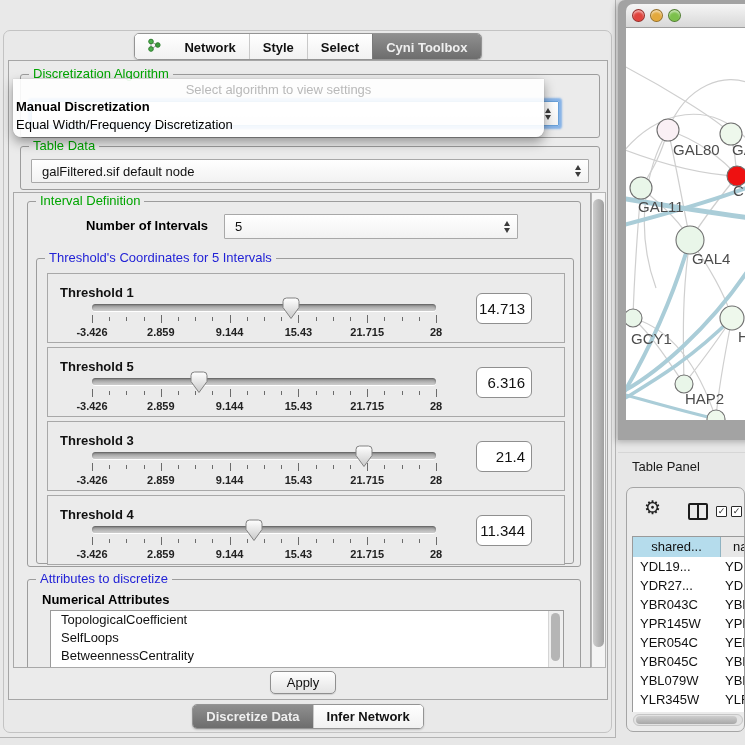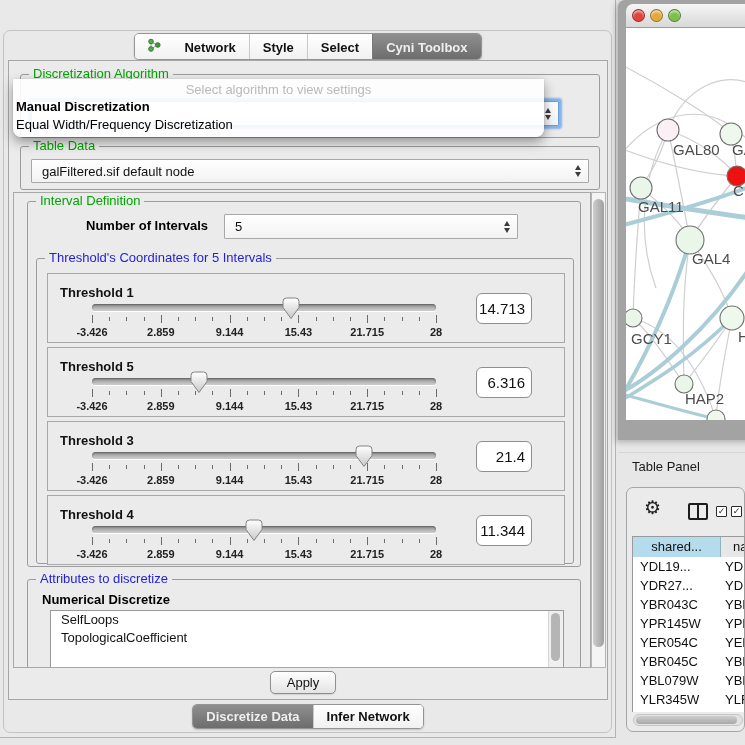--- a/index.html
+++ b/index.html
@@ -332,25 +332,26 @@
                     </svg></div>
                 </div>
                 <div class="vbox">11.344</div>
               </div>
             </div>
         </div>
       </div>
 
       <div class="group" style="left:13px;top:386px;width:554px;height:120px;">
         <span class="gtitle blue">Attributes to discretize</span>
-        <span style="position:absolute;left:14px;top:12px;font-size:13px;font-weight:700;">Numerical Discretize</span>
+        <span style="position:absolute;left:14px;top:12px;font-size:13px;font-weight:700;">Numerical Attributes</span>
         <div id="attr-list">
           <div id="attr-items">
+              <div class="list-item">TopologicalCoefficient</div>
               <div class="list-item">SelfLoops</div>
-              <div class="list-item">TopologicalCoefficient</div>
+              <div class="list-item">BetweennessCentrality</div>
             </div>
           <div id="attr-vscroll">
               <div class="vthumb"></div>
             </div>
         </div>
       </div>
     </div>
     <div id="cp-vscroll">
       <div class="vthumb"></div>
     </div>

